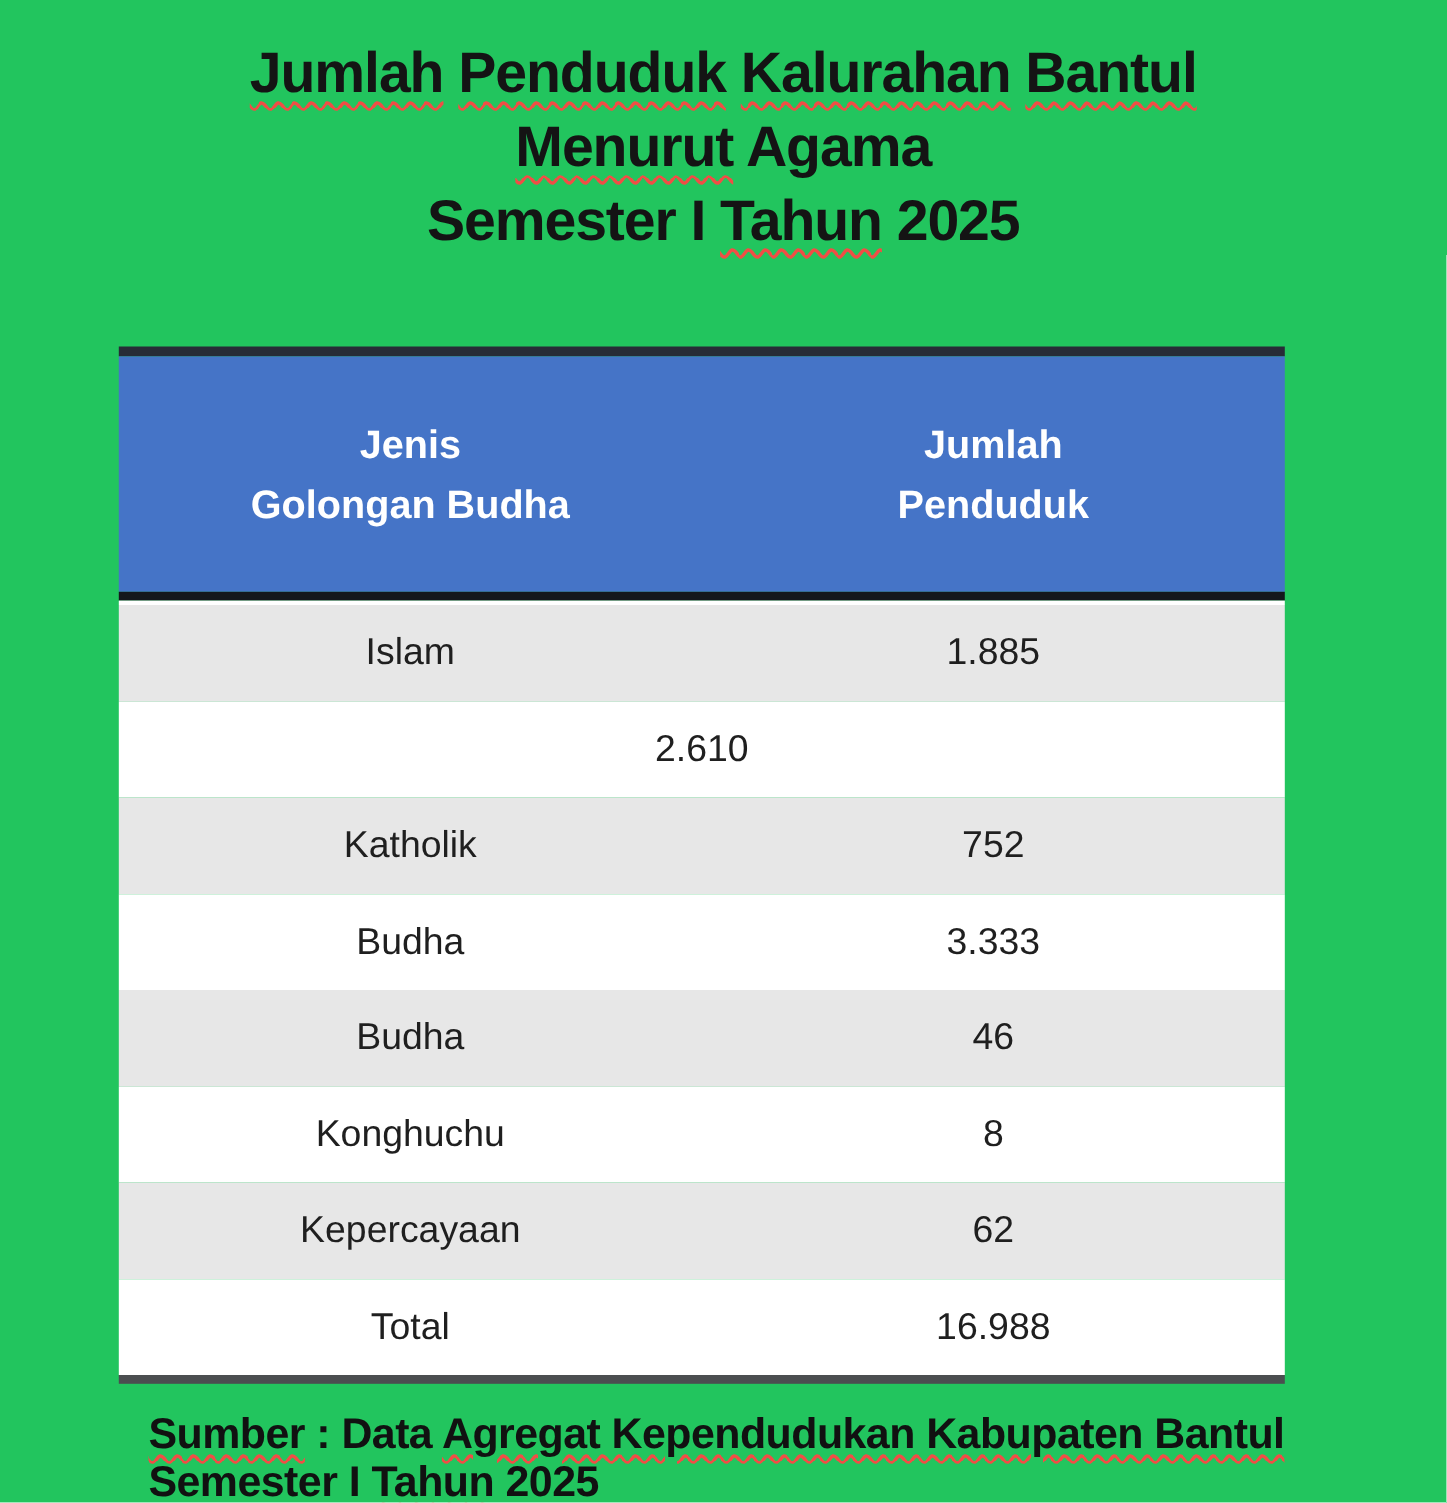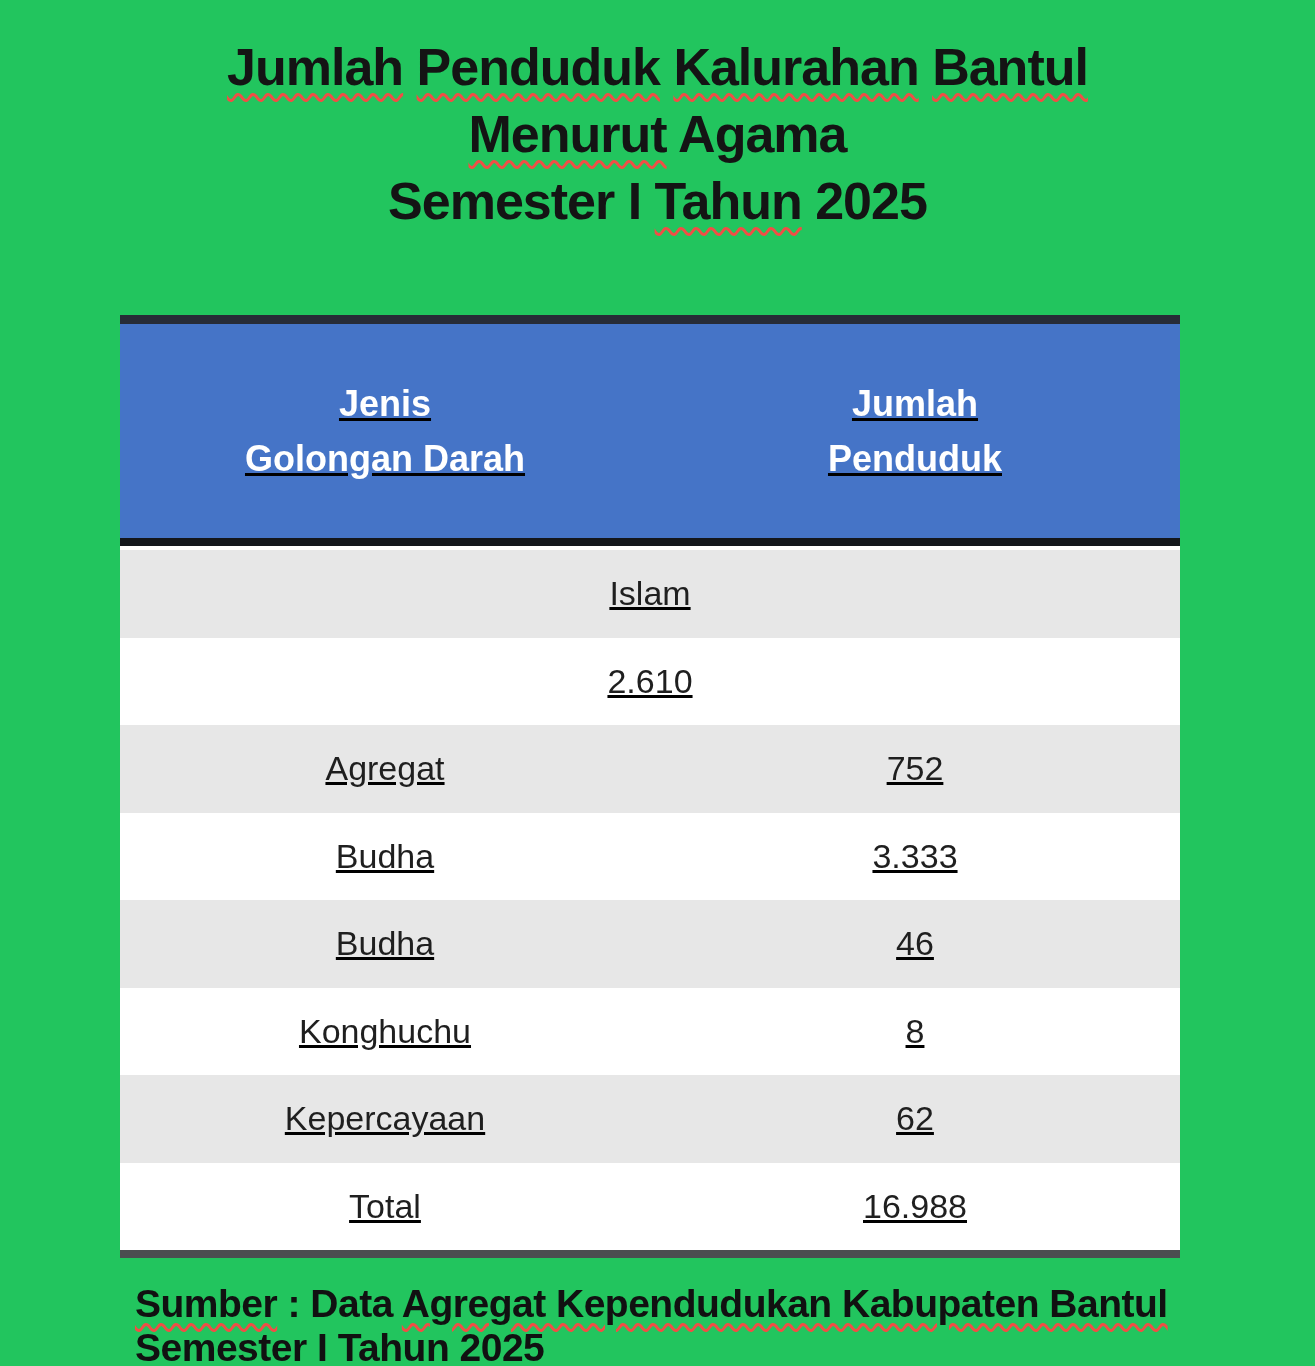--- a/index.html
+++ b/index.html
@@ -31,21 +31,21 @@
     color:var(--title-text);
   }
   .sq{
     text-decoration-line:underline;
     text-decoration-style:wavy;
     text-decoration-color:var(--squiggle);
     text-decoration-thickness:3px;
     text-underline-offset:8px;
   }
   .table-wrap{
-    position:absolute;top:315px;left:120px;width:1060px;text-decoration:underline;
+    position:absolute;top:315px;left:108px;width:1060px;
   }
   .t-border-top{height:9px;background:var(--border-top);}
   .t-header{
     height:214px;background:var(--header-bg);
     display:flex;align-items:center;
     color:var(--header-text);
     font-size:36px;font-weight:700;line-height:55px;
     text-align:center;
   }
   .t-hcell{flex:1 1 50%;}
@@ -81,40 +81,41 @@
       <div><span class="sq">Menurut</span><span> Agama</span></div>
       <div><span>Semester I </span><span class="sq">Tahun</span><span> 2025</span></div>
     </div>
 
   <div class="table-wrap">
     <div class="t-border-top"></div>
 
     <div class="t-header">
       <div class="t-hcell">
         <div>Jenis</div>
-        <div>Golongan Darah</div>
+        <div>Golongan Budha</div>
       </div>
       <div class="t-hcell">
         <div>Jumlah</div>
         <div>Penduduk</div>
       </div>
     </div>
 
     <div class="t-border-header"></div>
     <div class="t-gap"></div>
 
     <div>
         <div class="t-row odd">
           <div class="t-cell">Islam</div>
+          <div class="t-cell">1.885</div>
         </div>
         <div class="t-row even">
           <div class="t-cell">2.610</div>
         </div>
         <div class="t-row odd">
-          <div class="t-cell">Agregat</div>
+          <div class="t-cell">Katholik</div>
           <div class="t-cell">752</div>
         </div>
         <div class="t-row even">
           <div class="t-cell">Budha</div>
           <div class="t-cell">3.333</div>
         </div>
         <div class="t-row odd">
           <div class="t-cell">Budha</div>
           <div class="t-cell">46</div>
         </div>

